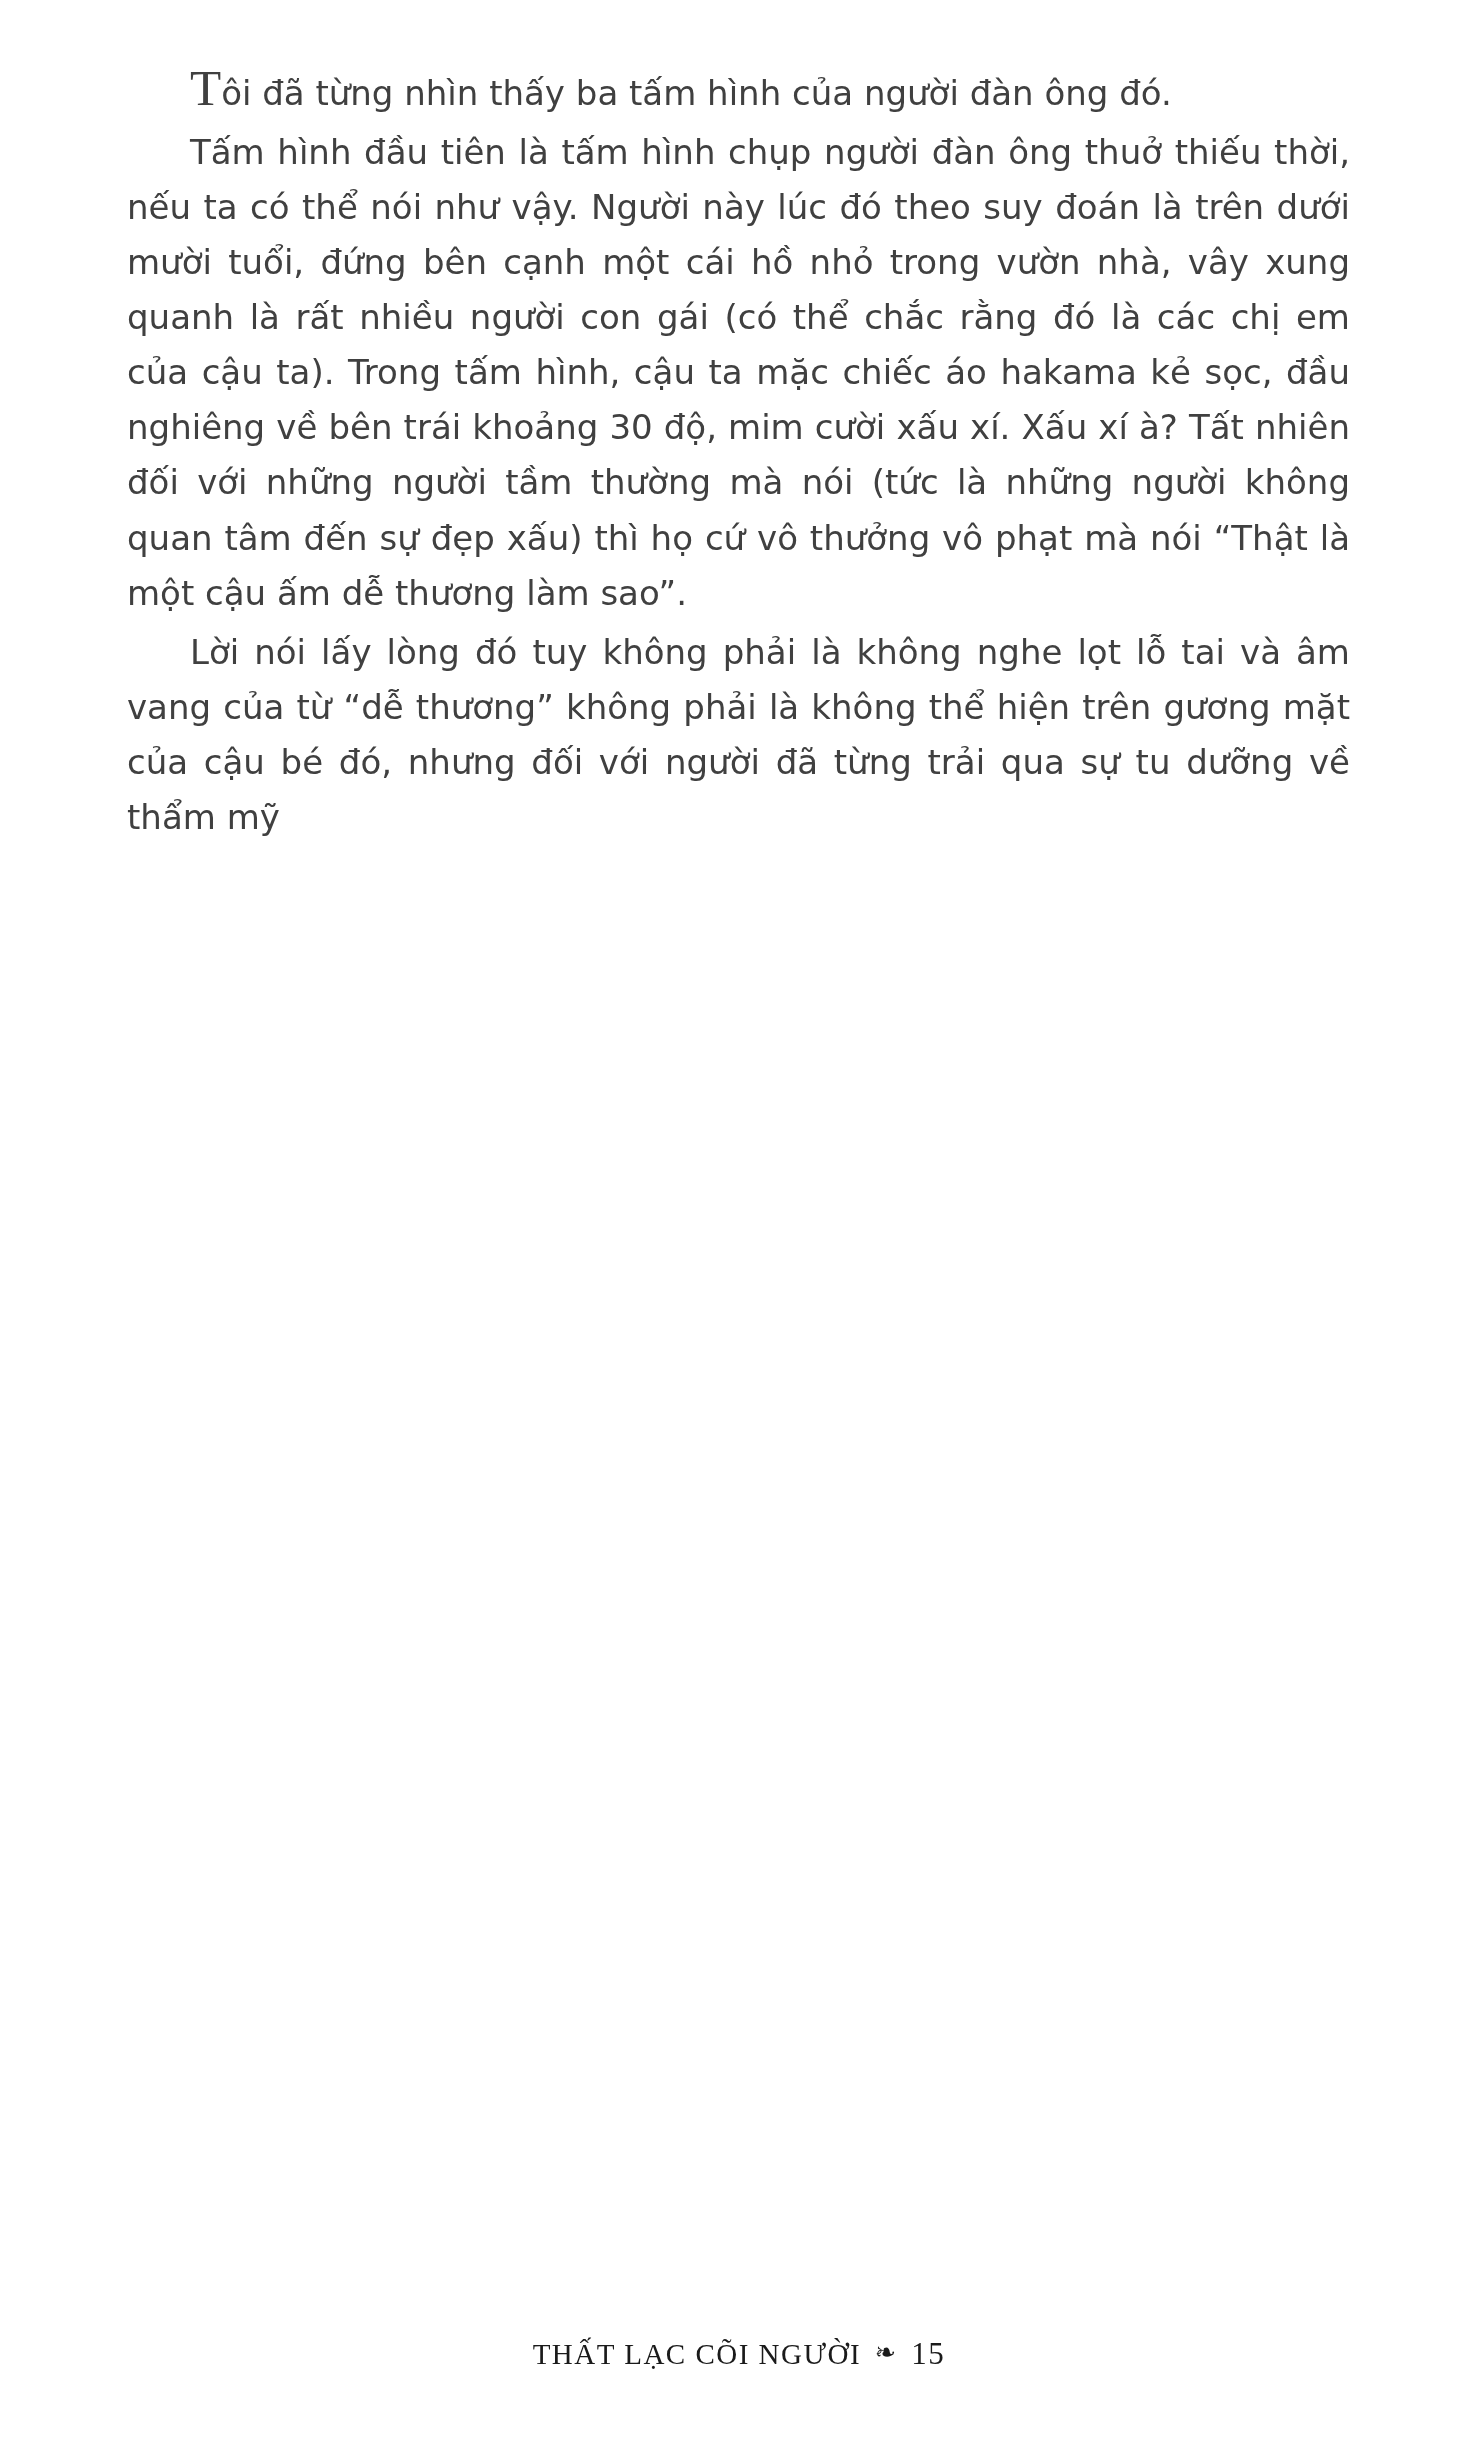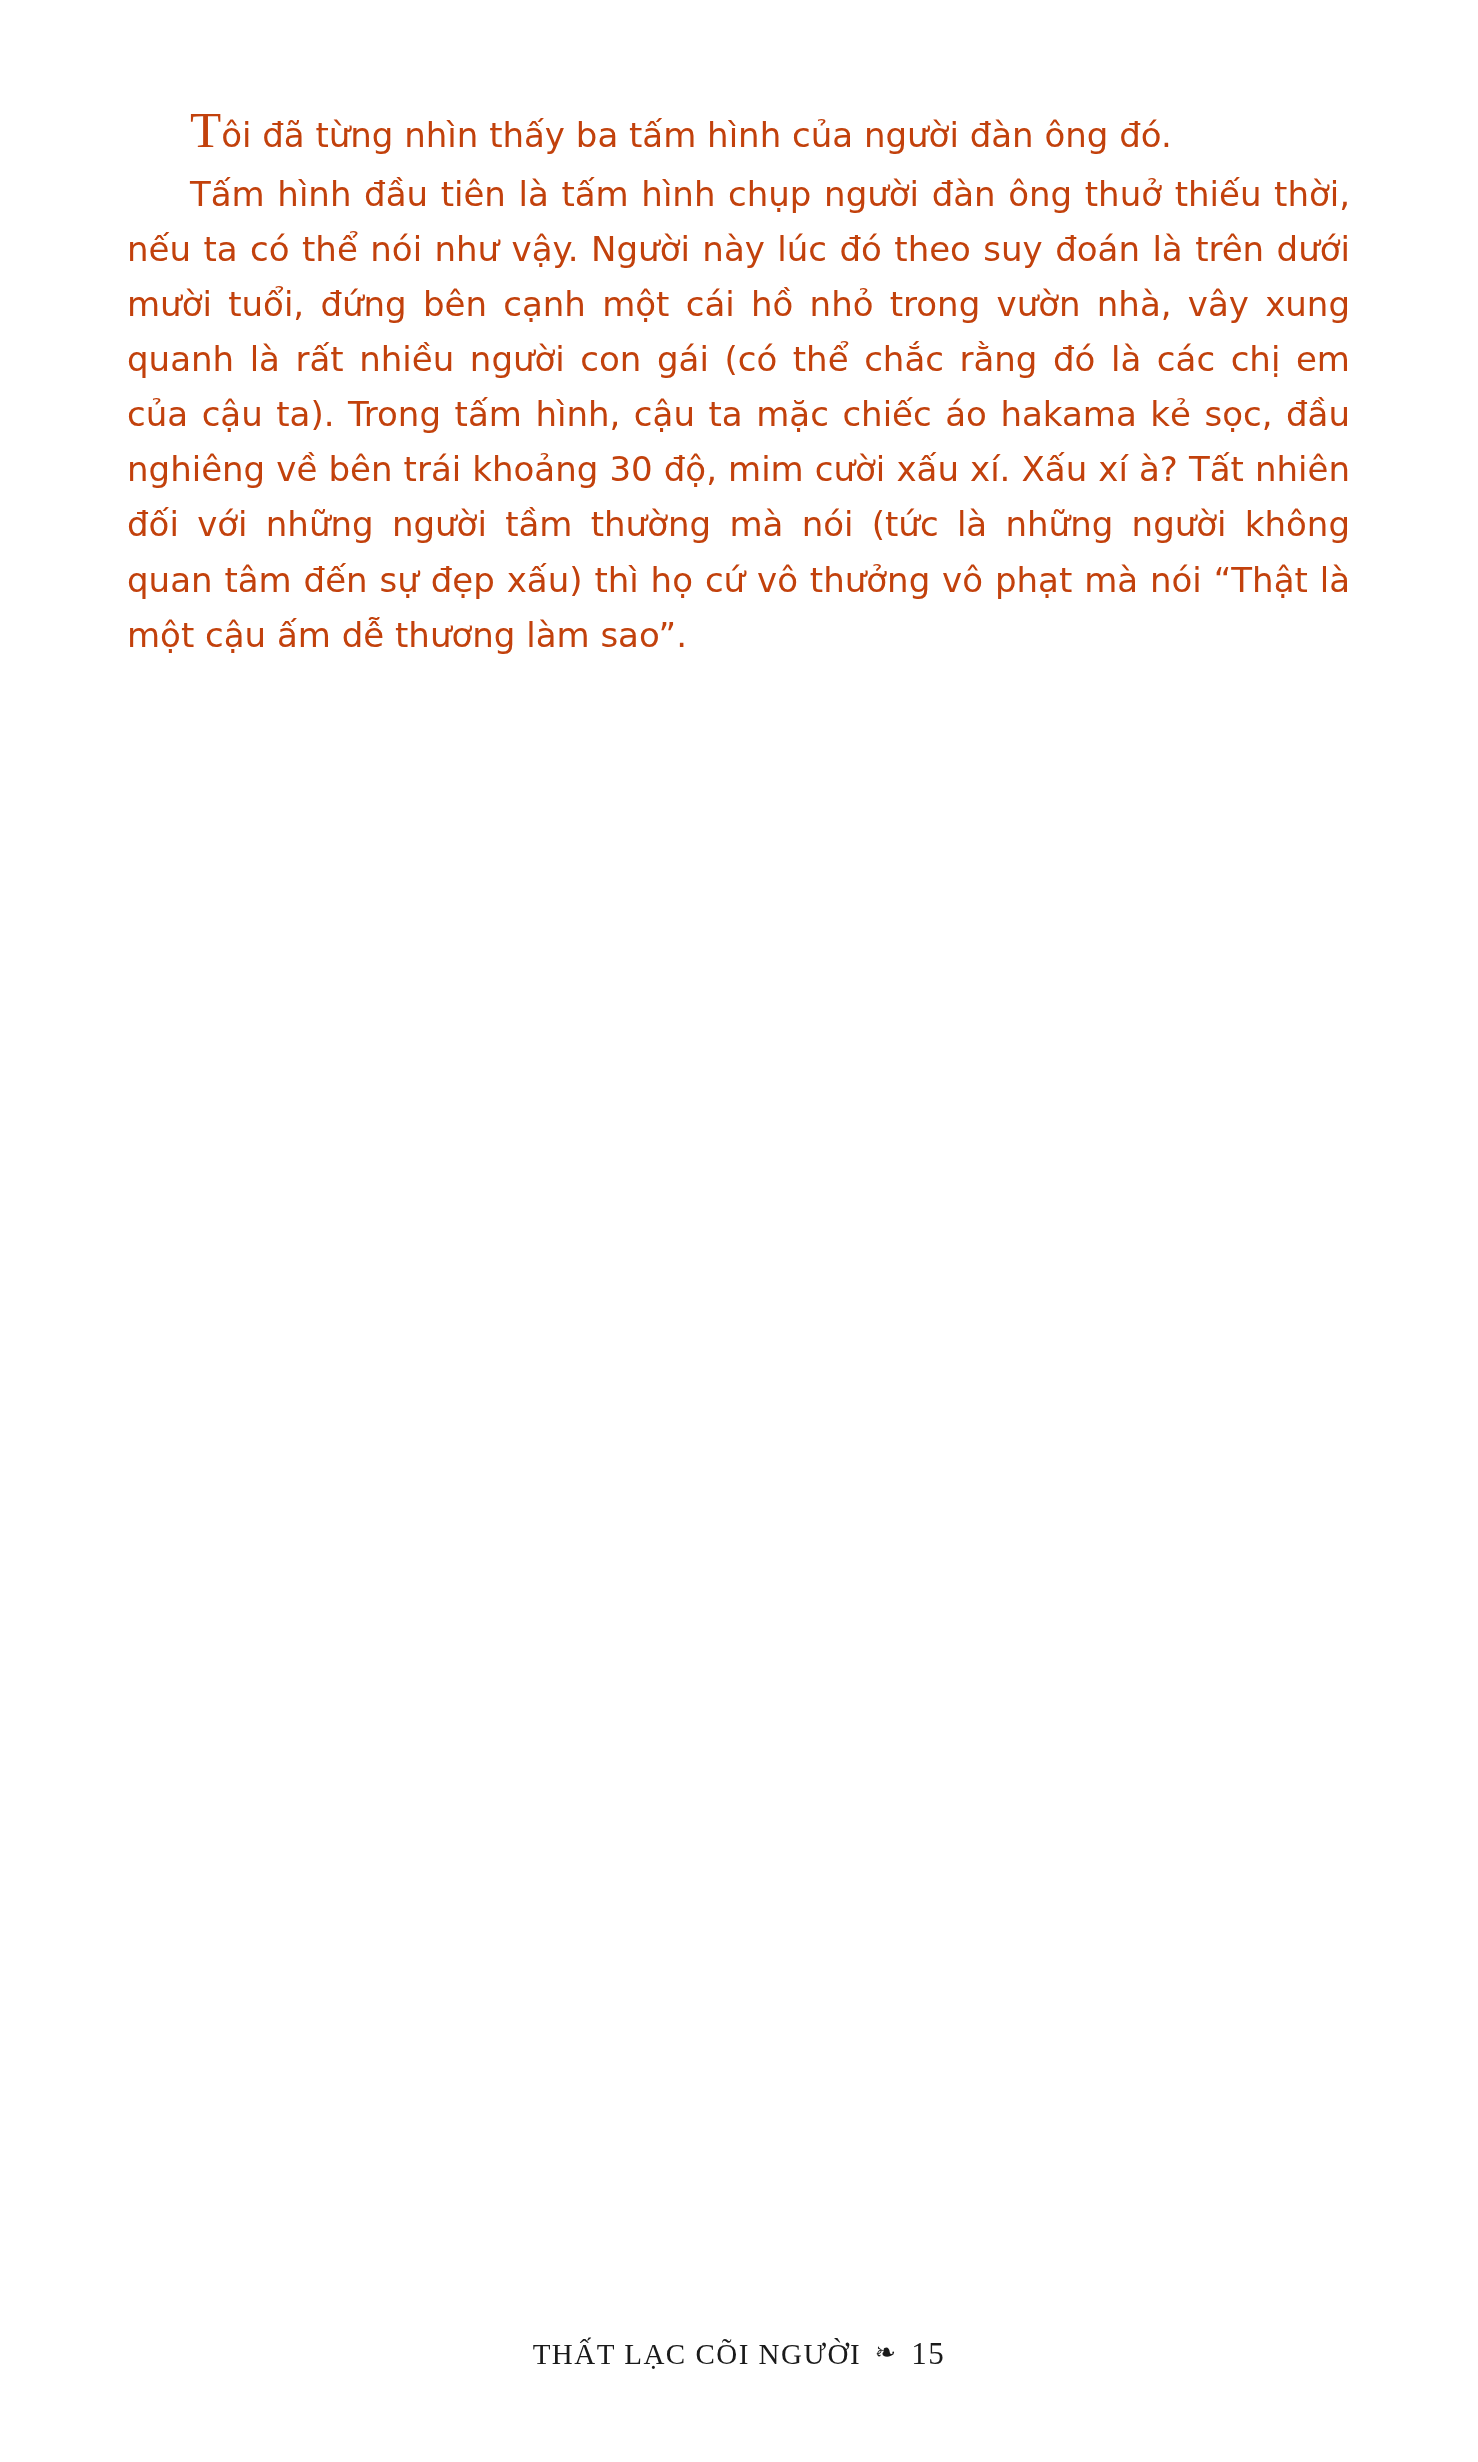--- a/index.html
+++ b/index.html
@@ -29,26 +29,26 @@
   .chapter-title {
     text-align: center;
     font-family: "Liberation Serif", serif;
     font-size: 61px;
     letter-spacing: 2px;
     font-weight: 400;
     margin-top: 588px;
     color: #111111;
   }
   .body-text {
-    margin-top: 108px;
+    margin-top: 66px;
     font-family: "DejaVu Sans", sans-serif;
     font-size: 34px;
     line-height: 1.62;
     text-align: justify;
-    color: #c2410c;
+    color: #404040;
   }
   .body-text p {
     margin: 0 0 3.9px 0;
     text-indent: 63px;
   }
   .body-text p.first {
     text-indent: 63px;
   }
   .dropcap {
     font-family: "Liberation Serif", serif;
@@ -91,20 +91,23 @@
     <div class="body-text">
 
       <p class="first">
         <span class="dropcap">T</span><span>ôi đã từng nhìn thấy ba tấm hình của người đàn ông đó.</span>
       </p>
 
       <p>
         <span>Tấm hình đầu tiên là tấm hình chụp người đàn ông thuở thiếu thời, nếu ta có thể nói như vậy. Người này lúc đó theo suy đoán là trên dưới mười tuổi, đứng bên cạnh một cái hồ nhỏ trong vườn nhà, vây xung quanh là rất nhiều người con gái (có thể chắc rằng đó là các chị em của cậu ta). Trong tấm hình, cậu ta mặc chiếc áo hakama kẻ sọc, đầu nghiêng về bên trái khoảng 30 độ, mim cười xấu xí. Xấu xí à? Tất nhiên đối với những người tầm thường mà nói (tức là những người không quan tâm đến sự đẹp xấu) thì họ cứ vô thưởng vô phạt mà nói “Thật là một cậu ấm dễ thương làm sao”.</span>
       </p>
 
+      <p>
+        <span>Lời nói lấy lòng đó tuy không phải là không nghe lọt lỗ tai và âm vang của từ “dễ thương” không phải là không thể hiện trên gương mặt của cậu bé đó, nhưng đối với người đã từng trải qua sự tu dưỡng về thẩm mỹ</span>
+      </p>
 
     </div>
   </div>
 
   <div class="footer">
     <span class="book-name">THẤT LẠC CÕI NGƯỜI</span><span class="ornament">❧</span><span class="page-number">15</span>
   </div>
 
 </div>
 

